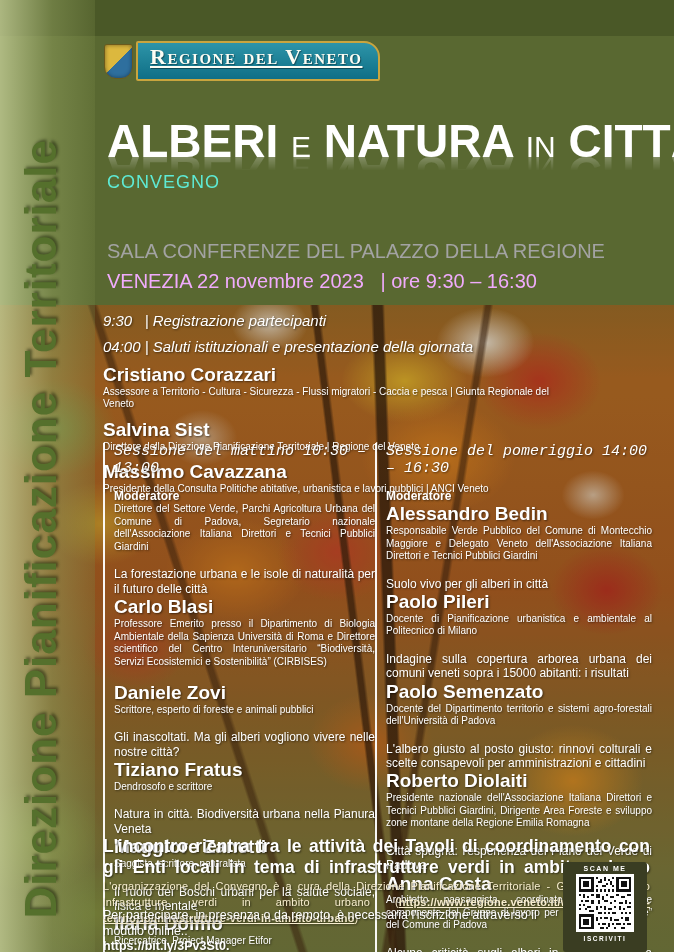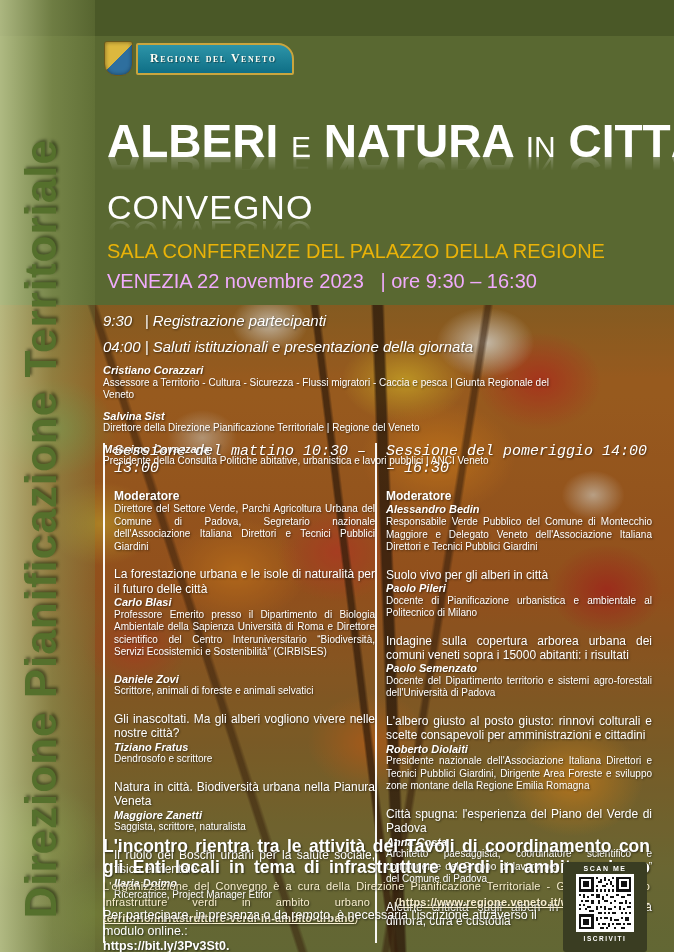--- a/index.html
+++ b/index.html
@@ -49,40 +49,40 @@
     font-size:44px; font-weight:bold; letter-spacing:1px;
     color:#55702c; text-shadow:2px 2px 3px rgba(25,35,8,.55);
     white-space:nowrap;
   }
   
   .logo-row{position:absolute; left:104px; top:41px; display:flex; align-items:center;}
   .crest{width:27px; height:33px; margin-right:3px; border:1px solid #6b5a1c;
     border-radius:3px 3px 12px 12px;
     background:linear-gradient(135deg,#dcb83e 0 49%, #2e6f9e 49% 100%);
     box-shadow:inset 0 0 4px rgba(0,0,0,.45);}
-  .banner{height:28px; display:flex; align-items:center; padding:0 16px 0 12px;
+  .banner{height:28px; display:flex; align-items:center; padding:0 16px 8px 12px;
     background:linear-gradient(180deg,#2d94a8,#0f6f86);
     border:2px solid #c9a53e; border-radius:2px 16px 2px 2px;
-    font-family:"Liberation Serif", serif; font-size:12px; letter-spacing:1.5px;
+    font-family:"Liberation Serif", serif; font-size:22px; letter-spacing:1.5px;
     color:#fdfdf4; font-variant:small-caps; font-weight:bold;
-    text-shadow:1px 1px 1px rgba(0,0,0,.4);}
+    text-shadow:1px 1px 1px rgba(0,0,0,.4);text-decoration:underline;}
   
   .reflect{-webkit-box-reflect:below -14px linear-gradient(to bottom, rgba(255,255,255,0) 55%, rgba(255,255,255,.38) 100%);}
   .main-title{position:absolute; left:107px; top:118px; font-size:46px; font-weight:bold;
     line-height:1; letter-spacing:0; white-space:nowrap; color:#fff;}
   .main-title .sm{font-size:30px; font-weight:normal;}
-  .convegno{position:absolute; left:107px; top:188px; font-size:34px; letter-spacing:1px; color:#ffffff;}
-  .venue{position:absolute; left:107px; top:240px; font-size:20px; color:#eab308; white-space:pre-wrap;}
+  .convegno{position:absolute; left:107px; top:172px; font-size:18px; letter-spacing:1px; color:#5eead4;}
+  .venue{position:absolute; left:107px; top:240px; font-size:20px; color:#a3a3a3; white-space:pre-wrap;}
   .dateline{position:absolute; left:107px; top:270px; font-size:20px; color:#f0abfc; white-space:pre-wrap;}
   
   .intro{position:absolute; left:103px; top:312px; width:470px;}
   .intro-line{font-style:italic; font-size:15px; margin-bottom:9px; white-space:pre-wrap;
     text-shadow:1px 1px 2px rgba(0,0,0,.5);}
   .person{margin-bottom:8px; text-shadow:1px 1px 2px rgba(0,0,0,.5);}
-  .p-name{font-weight:bold; font-style:italic; font-size:11px; line-height:1.15;}
+  .p-name{font-weight:bold; font-size:19px; line-height:1.15;}
   .p-role{font-size:10px; line-height:1.25;}
   
   .columns{position:absolute; left:103px; top:443px; width:549px; display:flex;}
   .col{border-left:2px solid rgba(255,255,255,.95); padding-left:9px; box-sizing:border-box;}
   .col-left{width:272px; margin-right:0;}
   .col-right{width:277px;}
   .session-h{font-style:italic; font-size:15px; margin-bottom:12px; text-shadow:1px 1px 2px rgba(0,0,0,.5);font-family:Liberation Mono, monospace;}
   .mod-label{font-weight:bold; font-size:12px; line-height:1.2; text-shadow:1px 1px 2px rgba(0,0,0,.5);}
   .talk{margin-bottom:14px; text-shadow:1px 1px 2px rgba(0,0,0,.5);}
   .talk-title{font-weight:normal; font-size:12px; line-height:1.2; text-align:justify;}
@@ -165,21 +165,21 @@
         <div class="mod-label">Moderatore</div>
         <div class="p-role" style="text-align:justify">Direttore del Settore Verde, Parchi Agricoltura Urbana del Comune di Padova, Segretario nazionale dell'Associazione Italiana Direttori e Tecnici Pubblici Giardini</div>
       </div>
       <div class="talk">
         <div class="talk-title">La forestazione urbana e le isole di naturalità per il futuro delle città</div>
         <div class="p-name">Carlo Blasi</div>
         <div class="p-role">Professore Emerito presso il Dipartimento di Biologia Ambientale della Sapienza Università di Roma e Direttore scientifico del Centro Interuniversitario “Biodiversità, Servizi Ecosistemici e Sostenibilità” (CIRBISES)</div>
       </div>
       <div class="talk">
         <div class="p-name">Daniele Zovi</div>
-        <div class="p-role">Scrittore, animali di foreste e animali selvatici</div>
+        <div class="p-role">Scrittore, esperto di foreste e animali pubblici</div>
       </div>
       <div class="talk">
         <div class="talk-title">Gli inascoltati. Ma gli alberi vogliono vivere nelle nostre città?</div>
         <div class="p-name">Tiziano Fratus</div>
         <div class="p-role">Dendrosofo e scrittore</div>
       </div>
       <div class="talk">
         <div class="talk-title">Natura in città. Biodiversità urbana nella Pianura Veneta</div>
         <div class="p-name">Maggiore Zanetti</div>
         <div class="p-role">Saggista, scrittore, naturalista</div>

